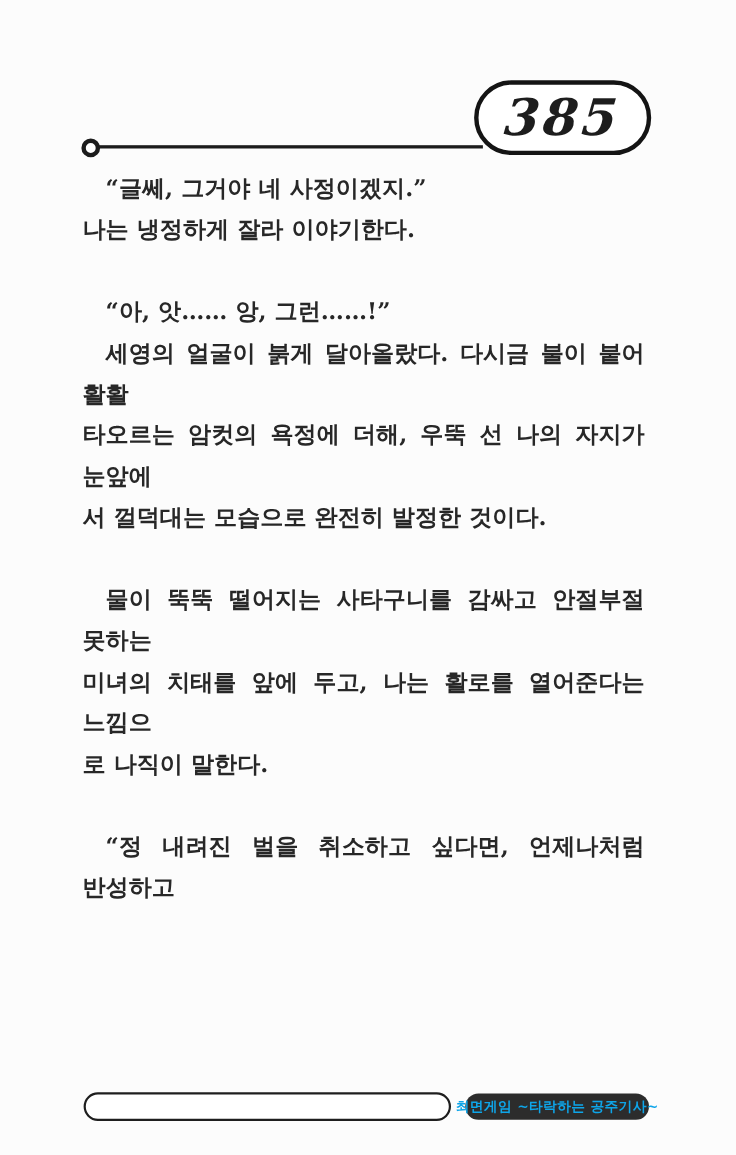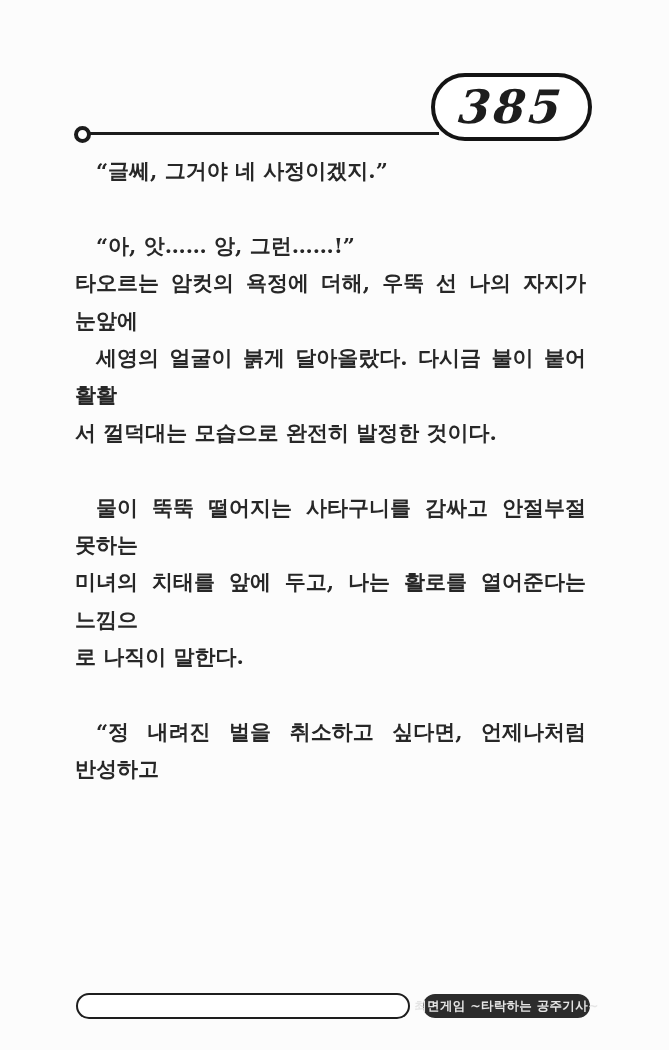--- a/index.html
+++ b/index.html
@@ -77,21 +77,21 @@
     border: 2.5px solid #1e1e1e;
     border-radius: 14px;
     box-sizing: border-box;
   }
   .footer-badge {
     position: absolute;
     left: 423px; top: 994px;
     width: 167px; height: 24px;
     background: #2c2c2c;
     border-radius: 12px;
-    color: #e5e5e5;
+    color: #0ea5e9;
     display: flex;
     align-items: center;
     justify-content: center;
     font-family: "DejaVu Sans", "Liberation Sans", sans-serif;
     font-weight: 700;
     font-size: 12.5px;
     letter-spacing: 0.3px;
     white-space: nowrap;
   }
 </style>
@@ -102,27 +102,28 @@
 
   <div class="rule-circle"></div>
   <div class="rule-line"></div>
   <div class="page-badge">
     <span class="num">385</span>
   </div>
 
   <div class="text-body">
       <div class="block">
         <div class="line first last">“글쎄, 그거야 네 사정이겠지.”</div>
+        <div class="line last">나는 냉정하게 잘라 이야기한다.</div>
       </div>
       <div class="block">
       </div>
       <div class="block">
         <div class="line first last">“아, 앗…… 앙, 그런……!”</div>
+        <div class="line first full">세영의 얼굴이 붉게 달아올랐다. 다시금 불이 붙어 활활</div>
         <div class="line full">타오르는 암컷의 욕정에 더해, 우뚝 선 나의 자지가 눈앞에</div>
-        <div class="line first full">세영의 얼굴이 붉게 달아올랐다. 다시금 불이 붙어 활활</div>
         <div class="line last">서 껄덕대는 모습으로 완전히 발정한 것이다.</div>
       </div>
       <div class="block">
         <div class="line first full">물이 뚝뚝 떨어지는 사타구니를 감싸고 안절부절 못하는</div>
         <div class="line full">미녀의 치태를 앞에 두고, 나는 활로를 열어준다는 느낌으</div>
         <div class="line last">로 나직이 말한다.</div>
       </div>
       <div class="block">
         <div class="line first full">“정 내려진 벌을 취소하고 싶다면, 언제나처럼 반성하고</div>
       </div>

